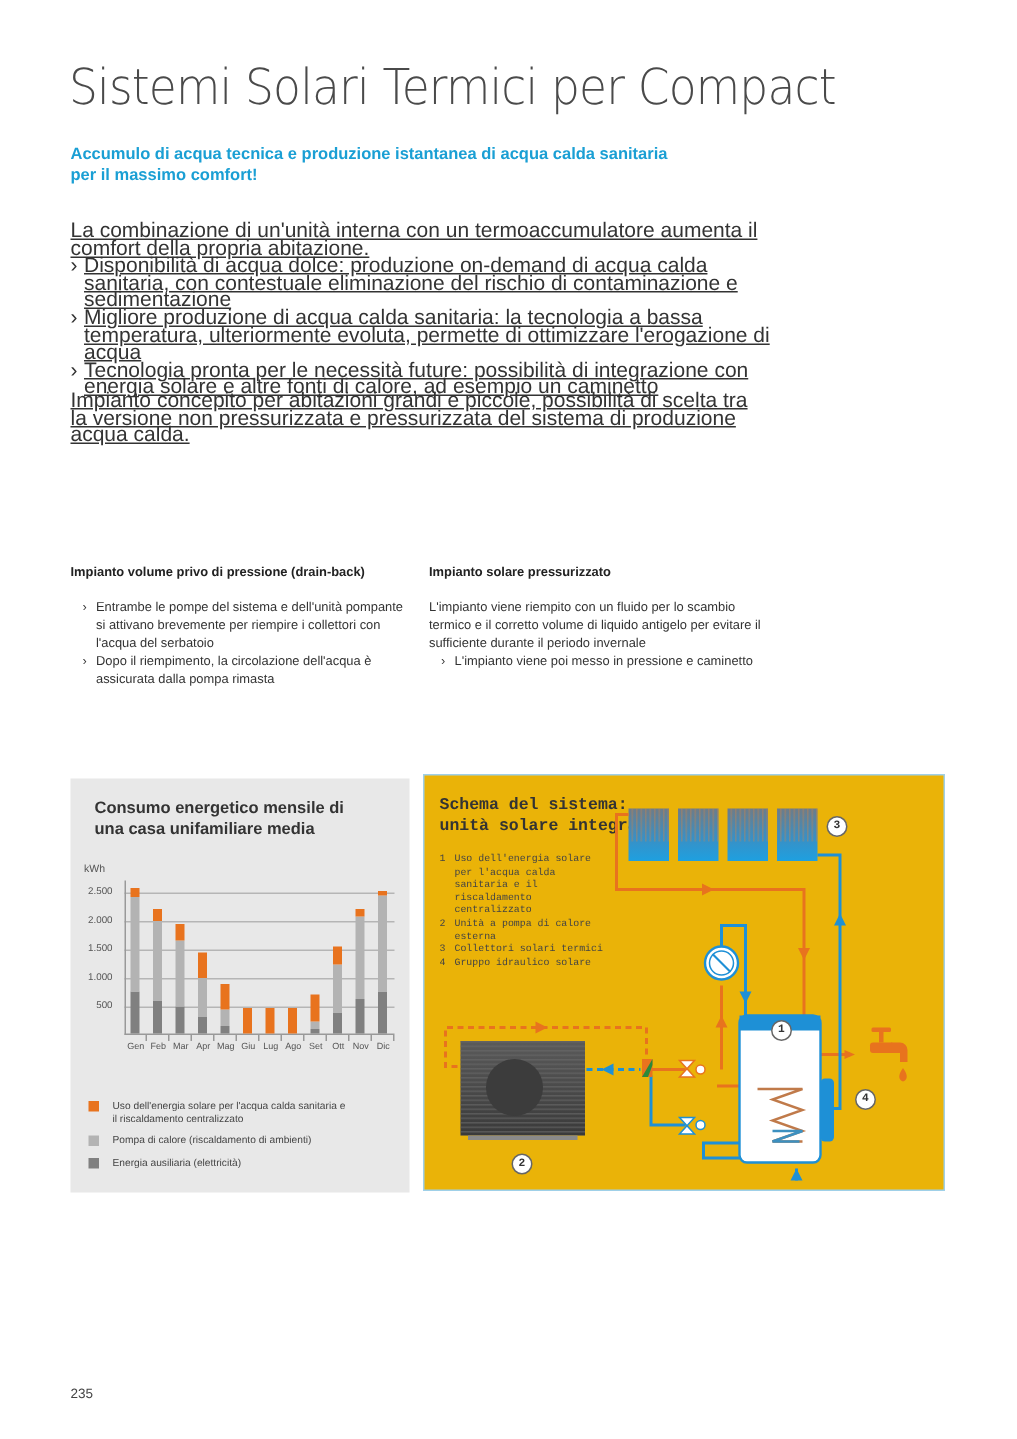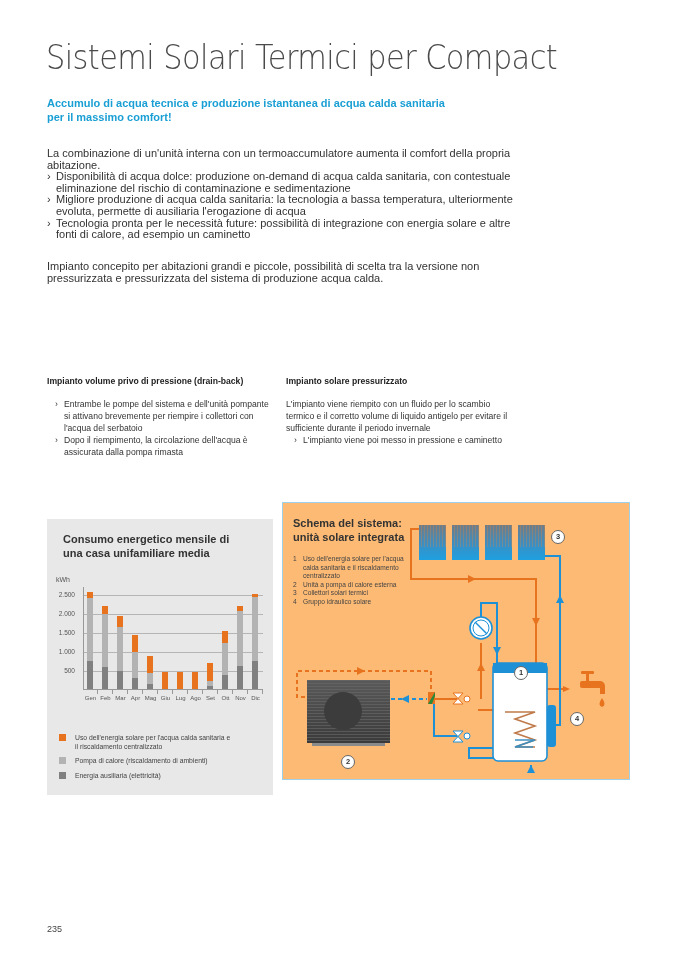--- a/index.html
+++ b/index.html
@@ -1,20 +1,20 @@
 <!DOCTYPE html>
 <html><head>
 <meta charset="utf-8">
 <style>
   html, body { margin:0; padding:0; background:#fff; }
   body { width:678px; height:959px; position:relative; overflow:hidden; font-family:"Liberation Sans", "DejaVu Sans", sans-serif; color:#333; }
   .abs { position:absolute; }
   #title { left:46px; top:38px; font-size:33px; font-weight:300; color:#4a4a4a; letter-spacing:-0.6px; font-family:"DejaVu Sans", sans-serif; font-weight:200; transform:scaleX(0.92); transform-origin:left top; white-space:nowrap;}
   #subtitle { left:47px; top:97px; width:600px; font-size:11px; line-height:13.5px; color:#1a9fd4; font-weight:bold; }
-  .body-text { font-size:11px; line-height:11.6px; color:#333; }
+  .body-text { font-size:14px; line-height:11.6px; color:#333;text-decoration:underline; }
   #intro { left:47px; top:148px; width:480px; }
   #intro .bul, .colbul { position:relative; padding-left:9px; }
   #intro .bul::before, .colbul::before { content:"\203A"; position:absolute; left:0; top:0; }
   #note { left:47px; top:261px; width:460px; }
   .colhead { font-size:8.6px; font-weight:bold; color:#222; }
   #col1 { left:47px; top:376px; width:225px; }
   #col2 { left:286px; top:376px; width:225px; }
   .colp { margin-top:12px; font-size:8.6px; line-height:12px; }
   .colbul { margin-left:8px; }
   
@@ -22,41 +22,41 @@
   #chart-title { left:16px; top:13px; font-size:11px; line-height:14px; font-weight:bold; color:#333; }
   #ylabel { left:9px; top:57px; font-size:7px; color:#555; }
   .ytick { font-size:6.5px; color:#555; right:198px; text-align:right; width:30px; }
   .grid { left:36px; width:180px; height:1px; background:#b5b5b5; }
   .bar { position:absolute; width:6px; }
   .xlab { font-size:6px; color:#555; text-align:center; width:15px; }
   .xsep { width:1px; height:4px; background:#999; }
   .leg-sw { width:7px; height:7px; }
   .leg-tx { font-size:6.8px; line-height:9px; color:#444; }
   
-  #diagbox { left:282px; top:502px; width:346px; height:276px; border:1px solid #9fd0e8; background:#fdba74; }
+  #diagbox { left:282px; top:516px; width:346px; height:276px; border:1px solid #9fd0e8; background:#eab308;font-family:Liberation Mono, monospace; }
   #diag-title { left:10px; top:13px; font-size:11px; line-height:14px; font-weight:bold; color:#333; }
   #diag-list { left:10px; top:52px; width:115px; font-size:6.6px; line-height:8.6px; color:#444; }
   #diag-list .it { position:relative; padding-left:10px; }
   #diag-list .num { position:absolute; left:0; top:0; }
   .circnum { position:absolute; width:12px; height:12px; border:1px solid #666; border-radius:50%; font-size:7.5px; font-weight:bold; text-align:center; line-height:12px; color:#333; background:#fff; }
   #pagenum { left:47px; top:924px; font-size:9px; color:#444; }
 </style>
 </head>
 <body>
 
 <div id="title" class="abs">Sistemi Solari Termici per Compact</div>
 <div id="subtitle" class="abs">
   <div>Accumulo di acqua tecnica e produzione istantanea di acqua calda sanitaria</div>
   <div>per il massimo comfort!</div>
 </div>
 
 <div id="intro" class="abs body-text">
   <div>La combinazione di un'unità interna con un termoaccumulatore aumenta il comfort della propria abitazione.</div>
   <div class="bul">Disponibilità di acqua dolce: produzione on-demand di acqua calda sanitaria, con contestuale eliminazione del rischio di contaminazione e sedimentazione</div>
-  <div class="bul">Migliore produzione di acqua calda sanitaria: la tecnologia a bassa temperatura, ulteriormente evoluta, permette di ausiliaria l'erogazione di acqua</div>
+  <div class="bul">Migliore produzione di acqua calda sanitaria: la tecnologia a bassa temperatura, ulteriormente evoluta, permette di ottimizzare l'erogazione di acqua</div>
   <div class="bul">Tecnologia pronta per le necessità future: possibilità di integrazione con energia solare e altre fonti di calore, ad esempio un caminetto</div>
 </div>
 
 <div id="note" class="abs body-text">Impianto concepito per abitazioni grandi e piccole, possibilità di scelta tra la versione non pressurizzata e pressurizzata del sistema di produzione acqua calda.</div>
 
 <div id="col1" class="abs">
   <div class="colhead">Impianto volume privo di pressione (drain-back)</div>
   <div class="colp">
     <div class="colbul">Entrambe le pompe del sistema e dell'unità pompante si attivano brevemente per riempire i collettori con l'acqua del serbatoio</div>
     <div class="colbul">Dopo il riempimento, la circolazione dell'acqua è assicurata dalla pompa rimasta</div>

